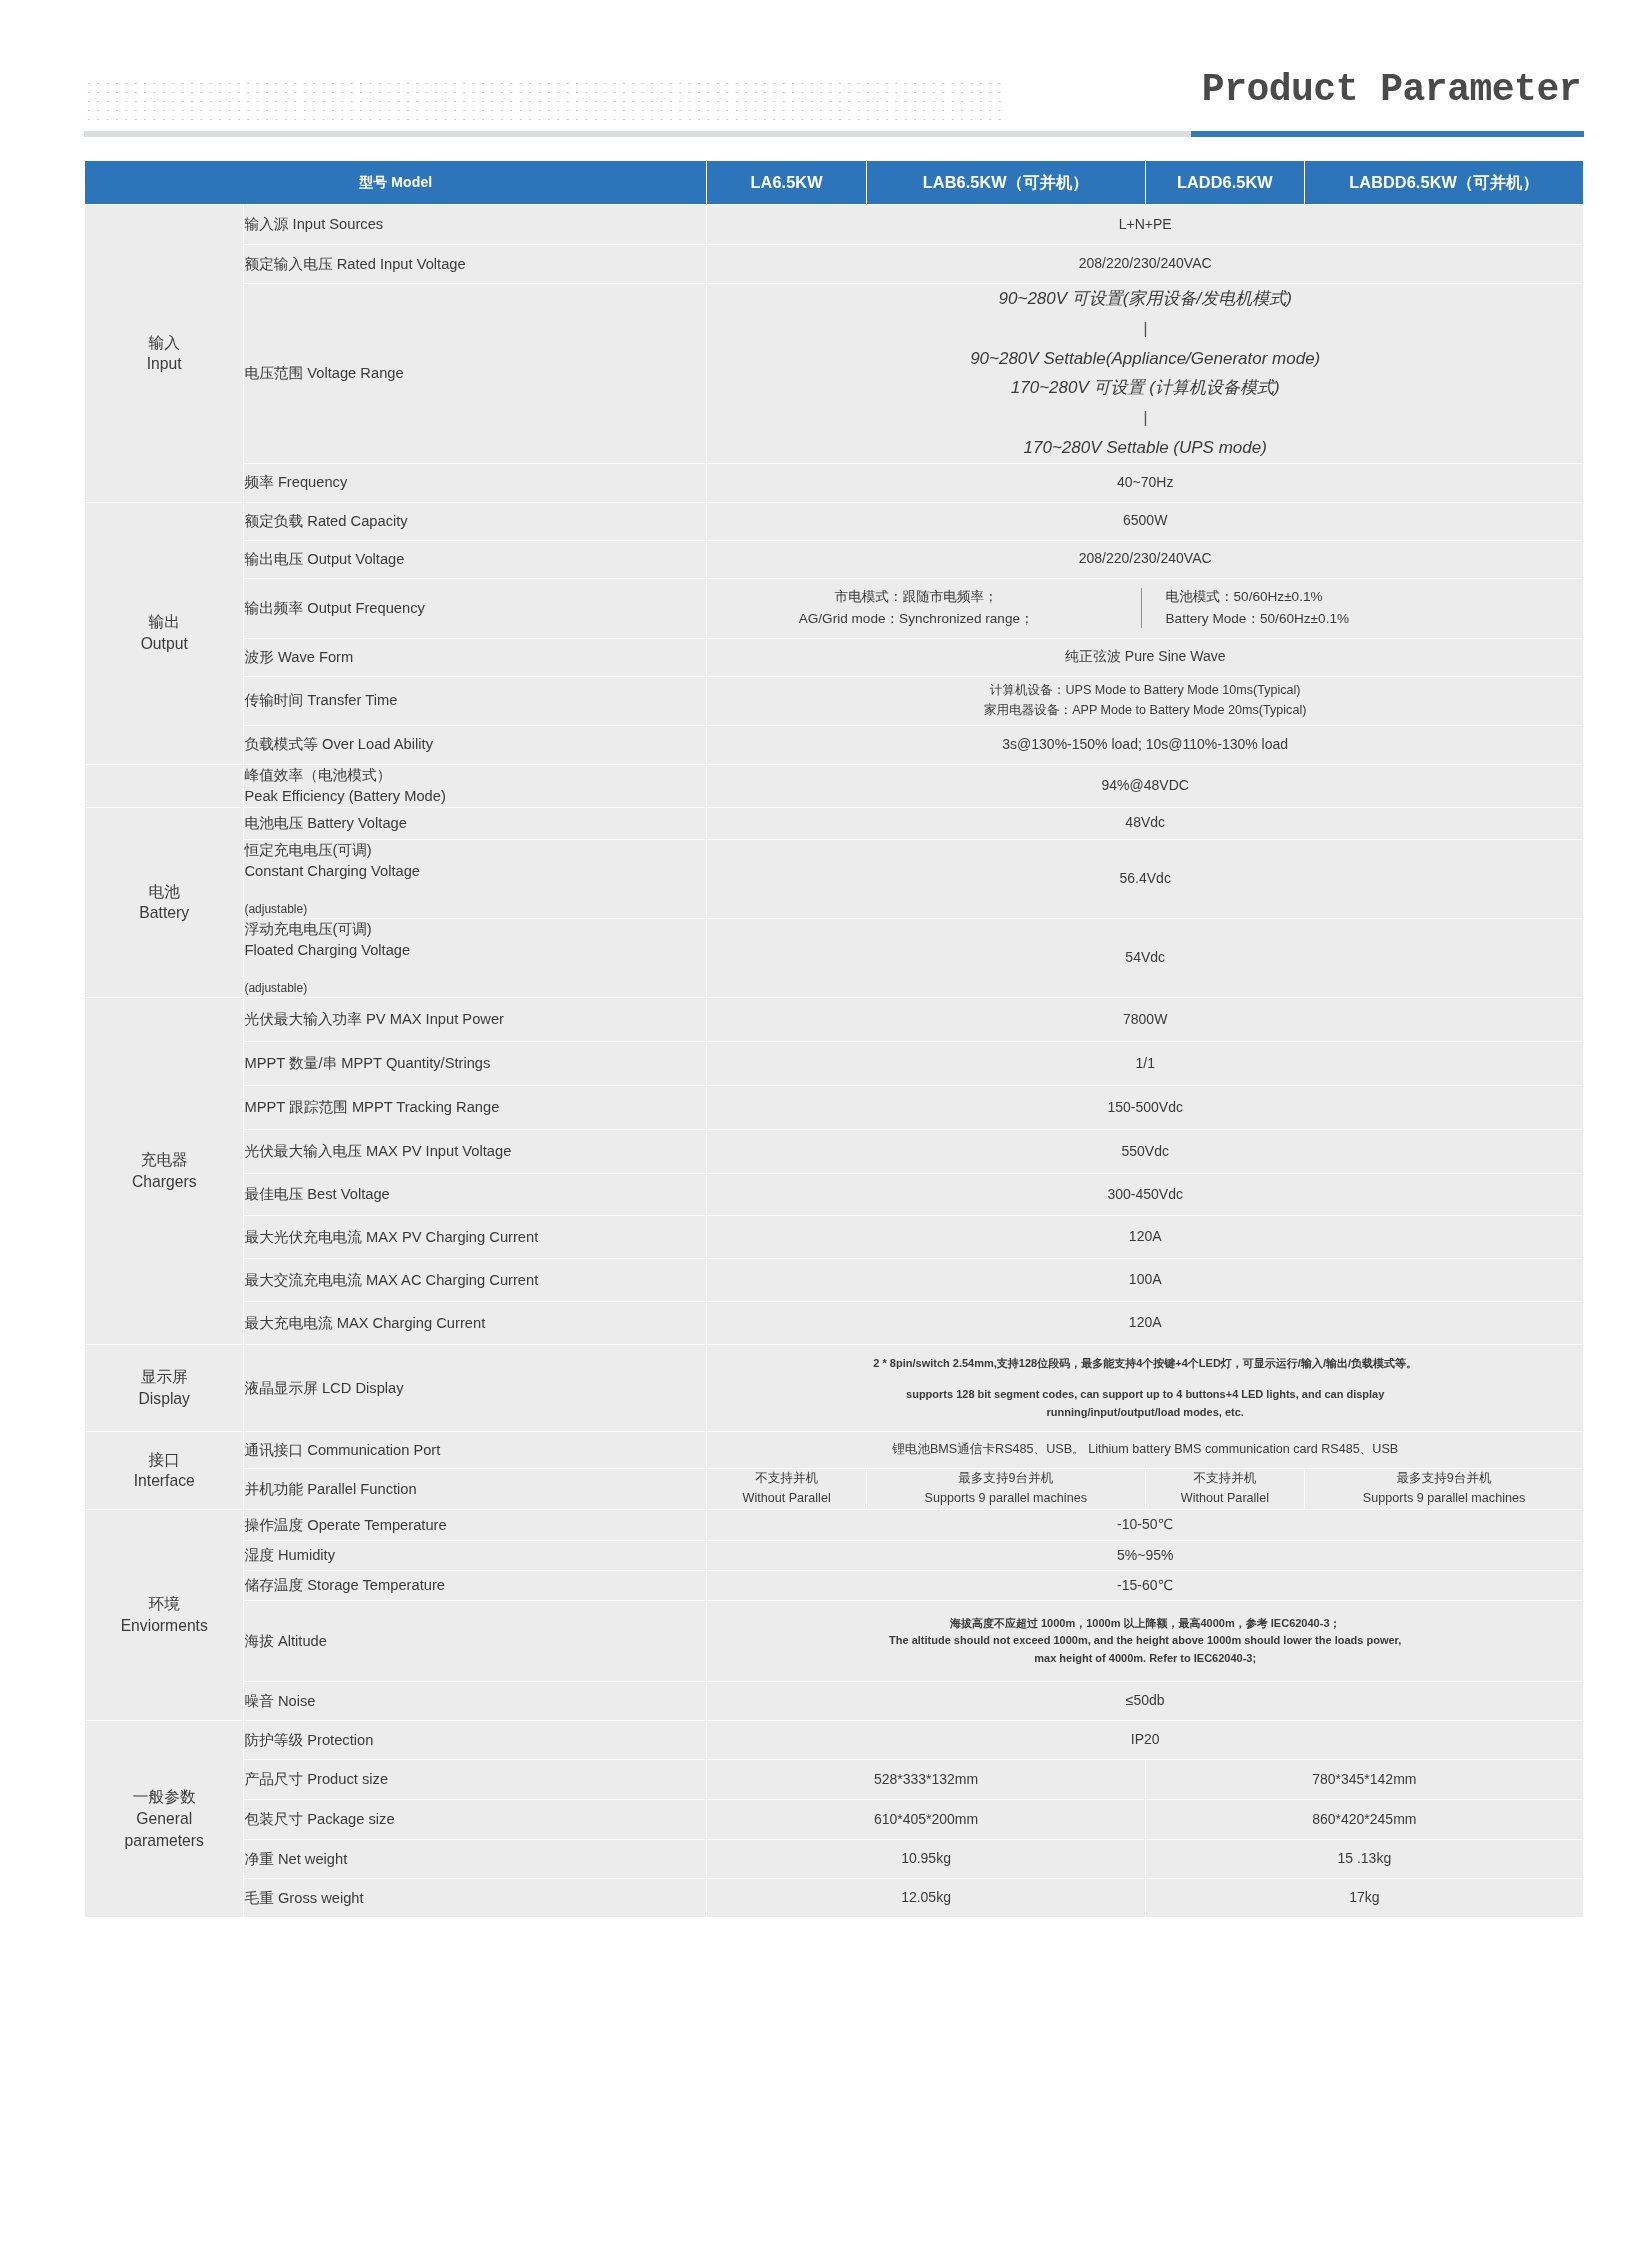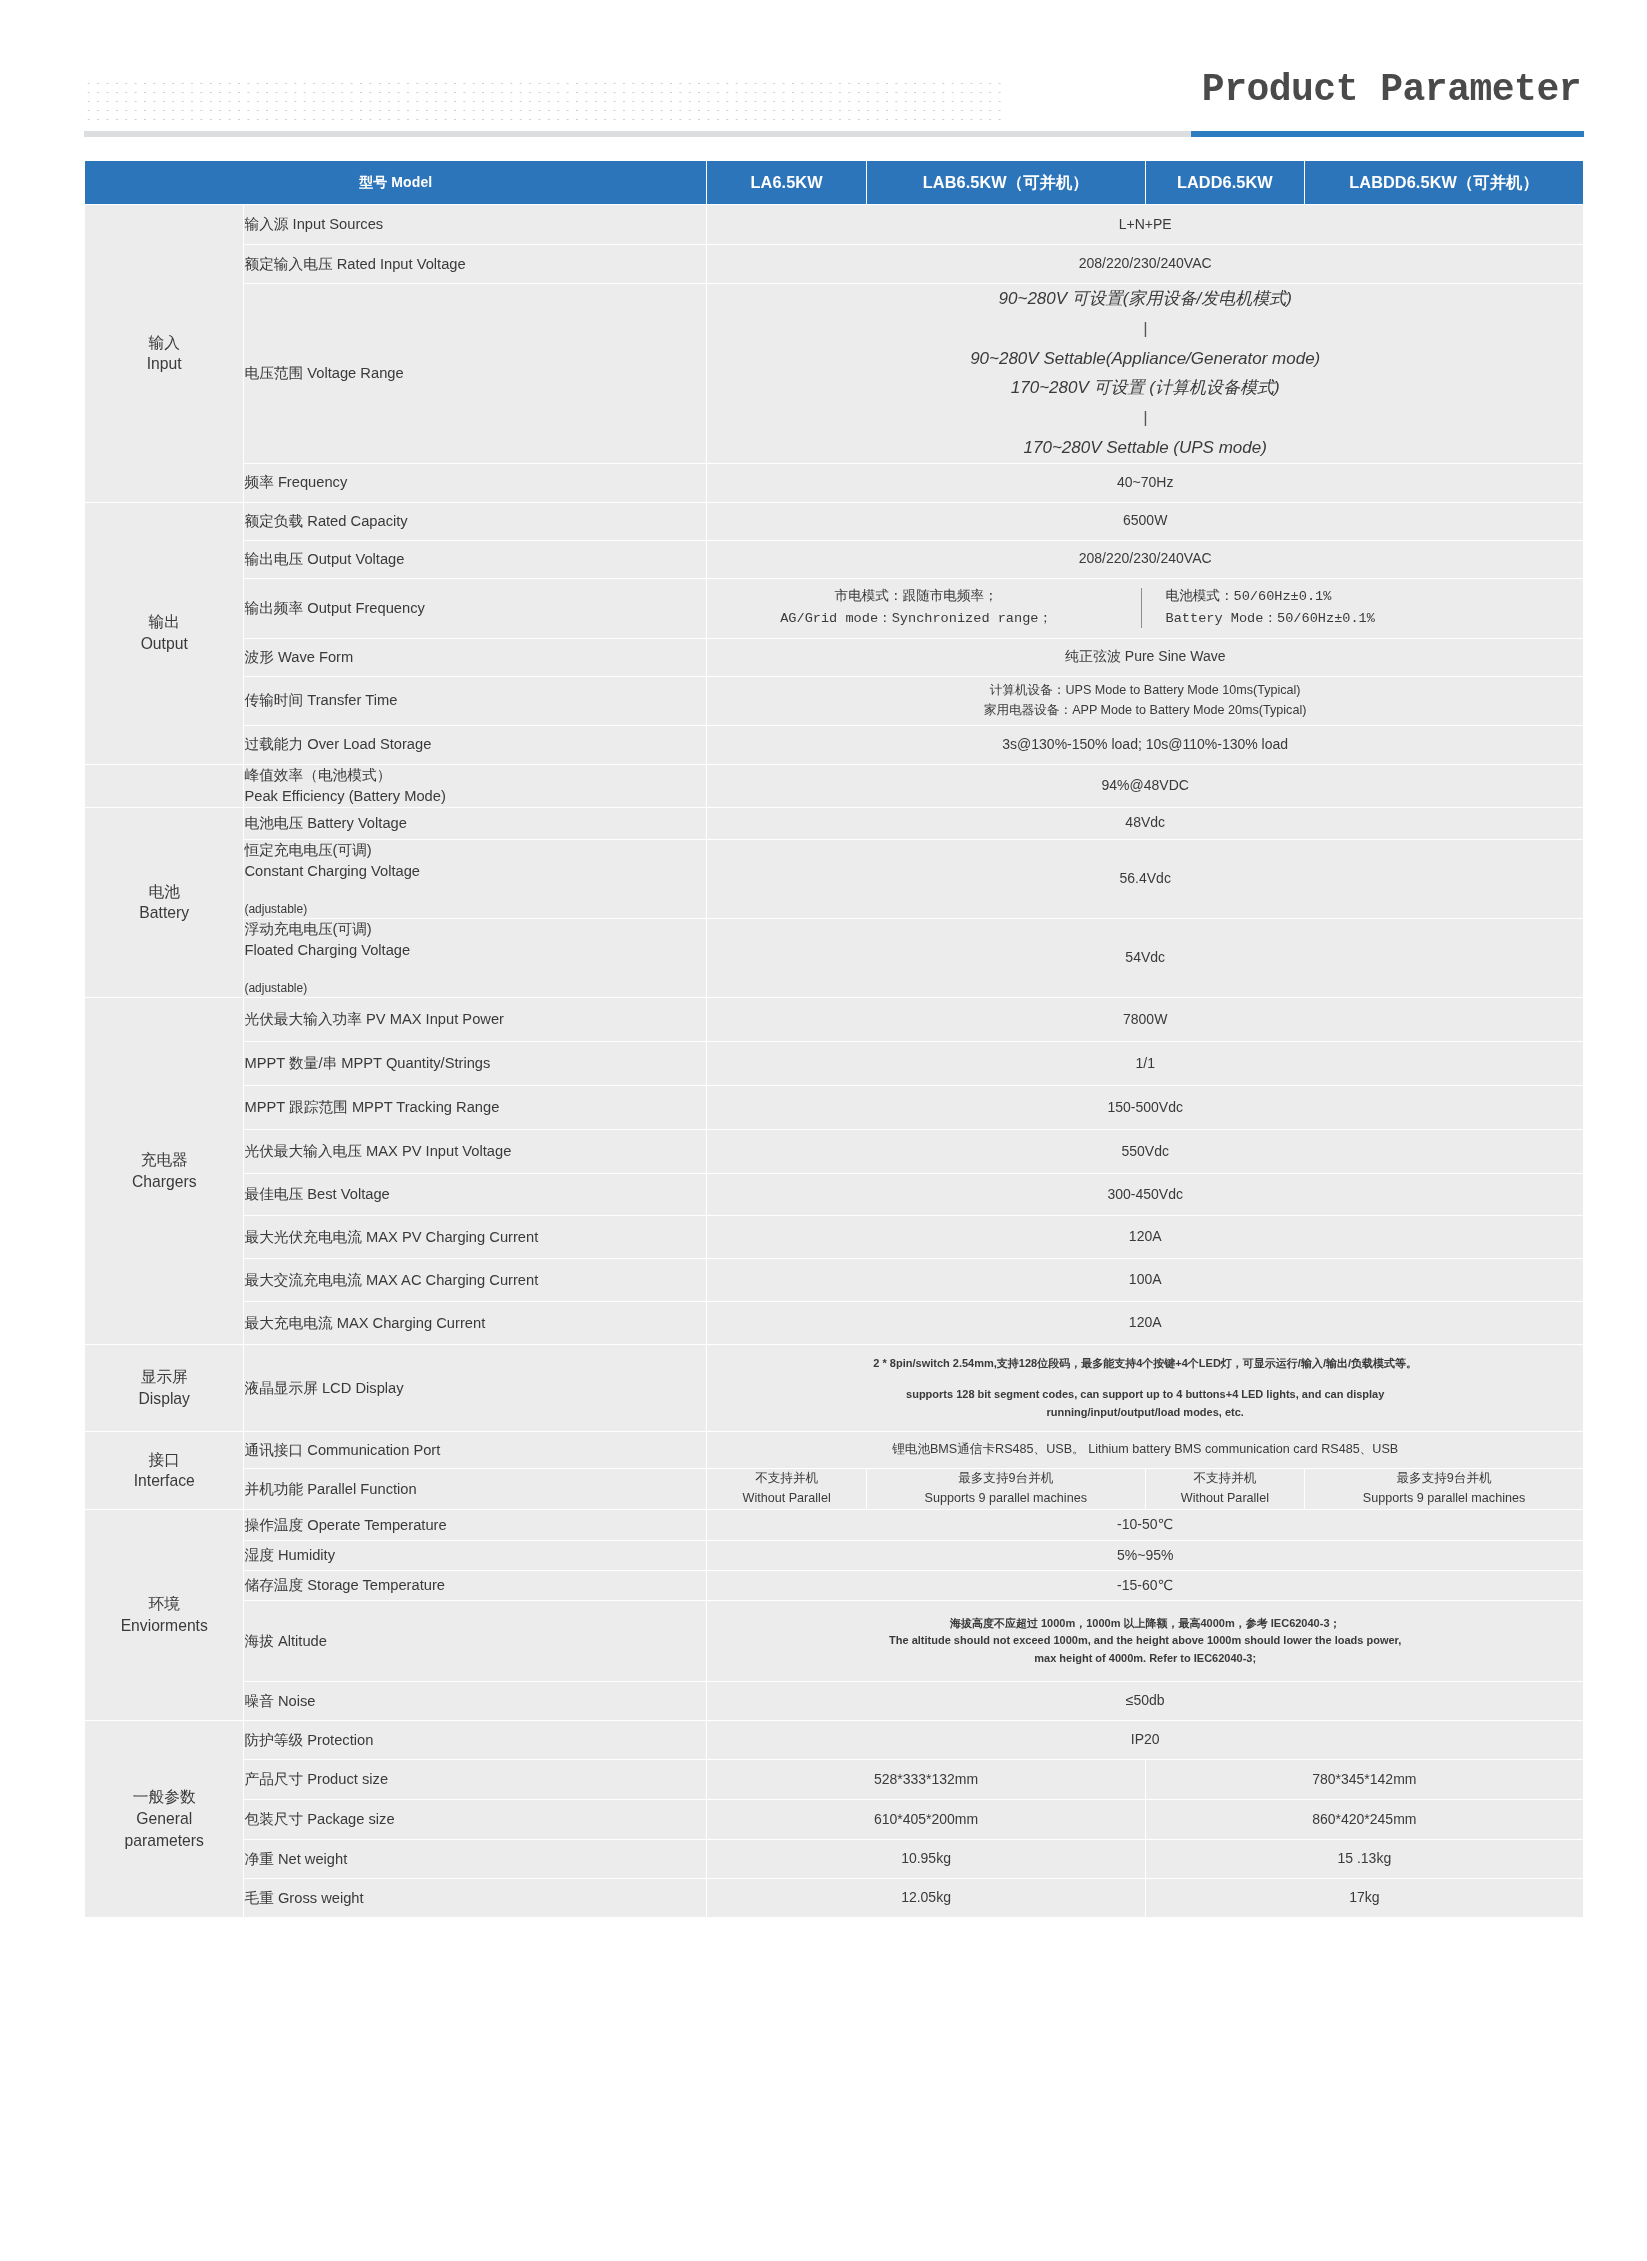--- a/index.html
+++ b/index.html
@@ -75,21 +75,20 @@
     color:#333333;
     padding:5.2px 6.3px;
   }
   .val.small{font-size:12.6px;}
   .val.tiny{font-size:11px;line-height:1.6;font-weight:bold;}
   .val.two-line{font-size:17px;line-height:1.75;font-style:italic;}
 
   .split{
     display:flex;align-items:center;justify-content:center;
     width:100%;
-    font-family:Liberation Mono, monospace;
   }
   .split .half{flex:1;text-align:center;font-size:13.6px;line-height:1.6;}
   .split .half.l{text-align:center;padding-right:15.7px;}
   .split .half.r{text-align:left;padding-left:24px;}
   .split .bar{width:1px;align-self:stretch;background:#8d8d8d;margin:2.1px 0;}
 
   .vr-inline{display:inline-block;padding:0 11.5px;color:#555;}
   .stack{display:block;}
   .stack span{display:block;}
   .gap{height:13.6px;}
@@ -200,21 +199,21 @@
     <tr>
       <td class="param" style="height:48px">传输时间  Transfer Time</td>
       <td class="val small" colspan="4">
         <span class="stack">
           <span>计算机设备：UPS Mode to Battery Mode 10ms(Typical)</span>
           <span>家用电器设备：APP Mode to Battery Mode 20ms(Typical)</span>
         </span>
       </td>
     </tr>
     <tr>
-      <td class="param" style="height:38px">过载能力  Over Load Storage</td>
+      <td class="param" style="height:38px">负载模式等  Over Load Ability</td>
       <td class="val" colspan="4">3s@130%-150% load; 10s@110%-130% load</td>
     </tr>
 
     <tr>
       <td class="grp"></td>
       <td class="param" style="height:42px">
         <span class="stack">
           <span>峰值效率（电池模式）</span>
           <span>Peak Efficiency (Battery Mode)</span>
         </span>

